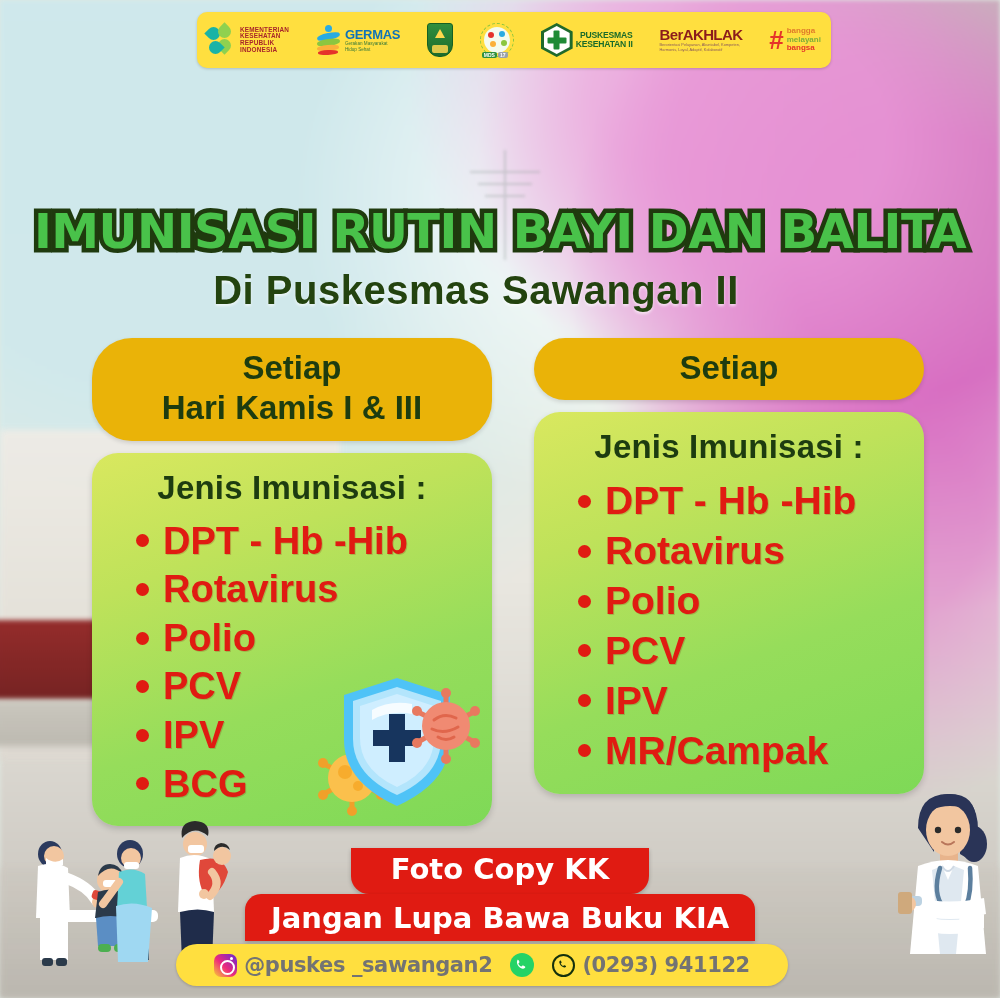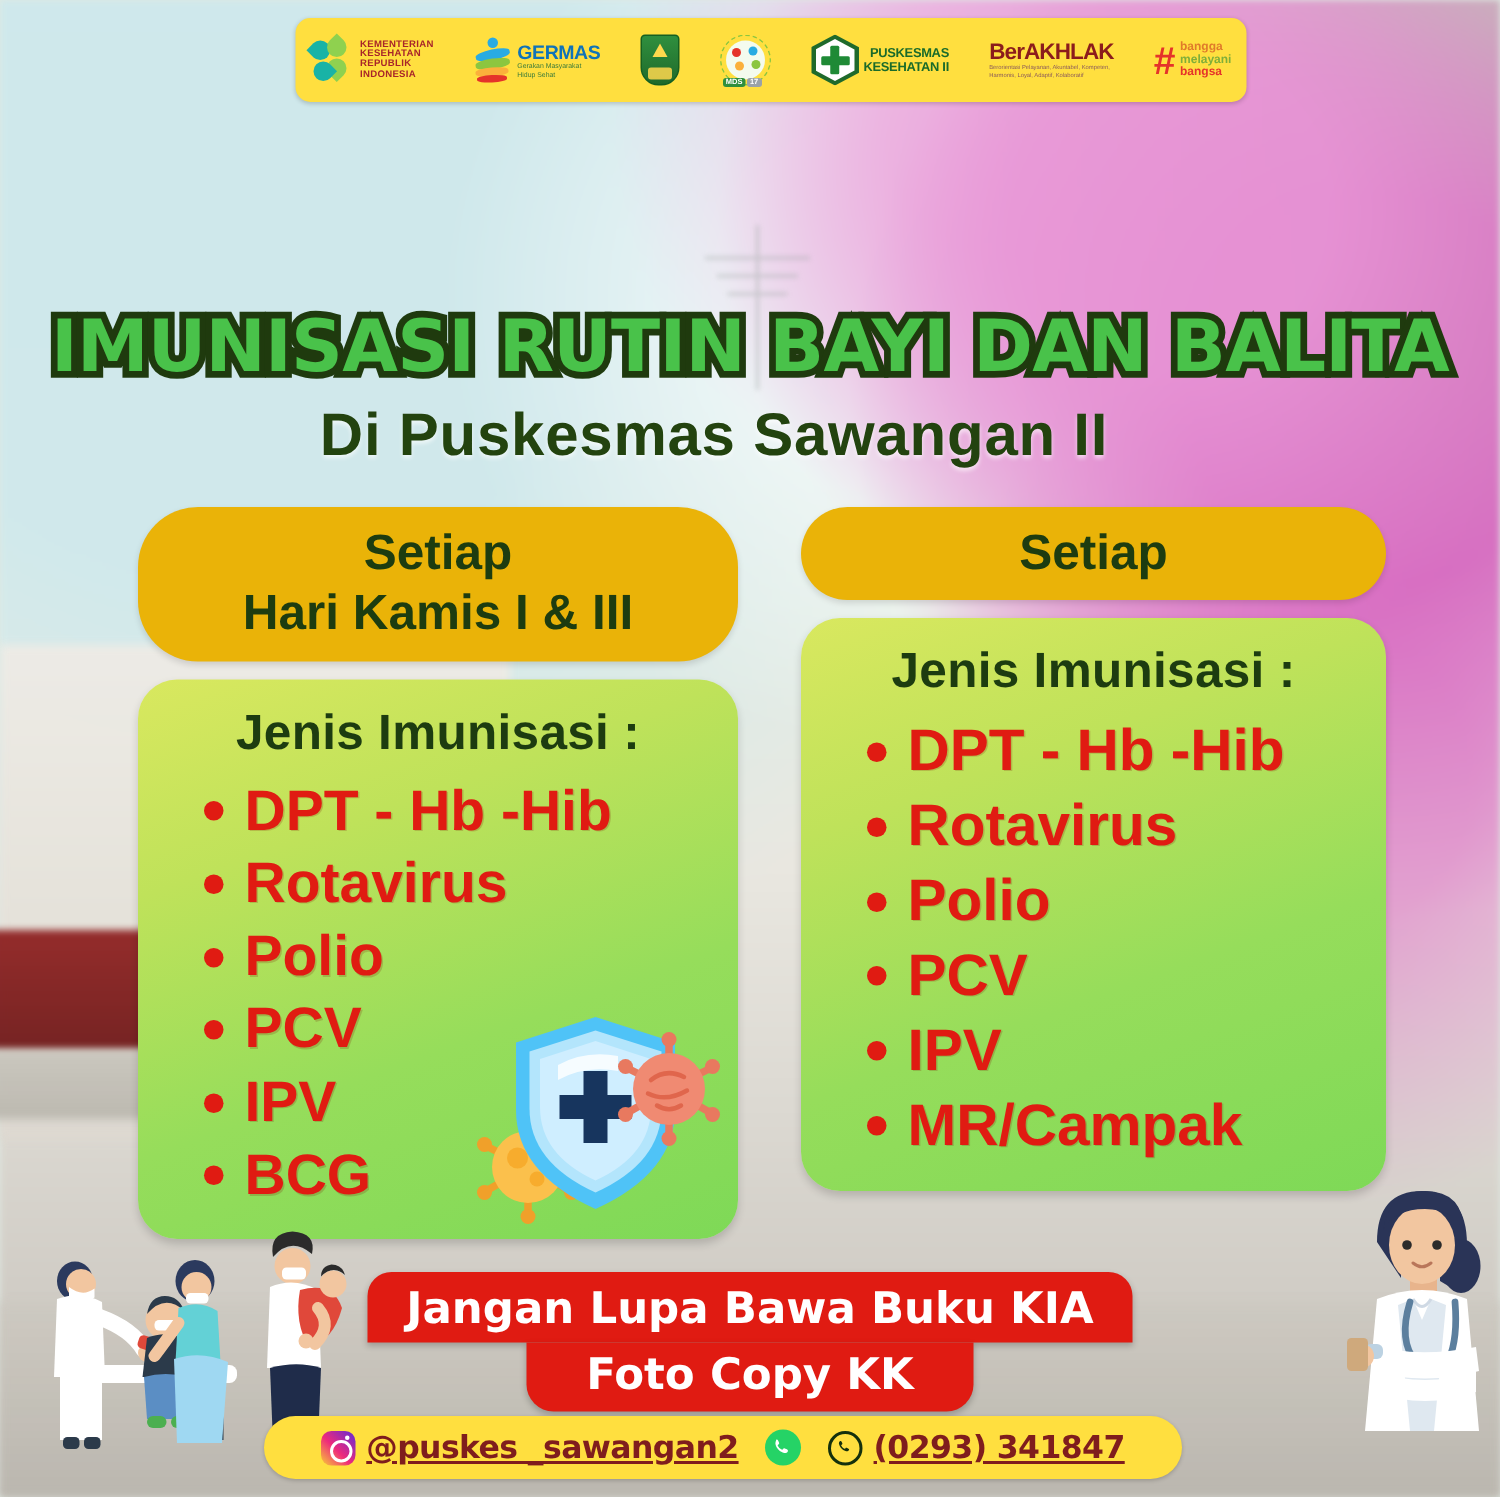--- a/index.html
+++ b/index.html
@@ -249,22 +249,22 @@
   .contact-bar{
     position:absolute; left:176px; top:944px; width:612px; height:42px;
     background:#ffdf3f;
     border-radius:21px;
     display:flex; align-items:center; justify-content:center; gap:18px;
     box-shadow:0 1px 3px rgba(0,0,0,.2);
     z-index:7;
   }
   .contact-item{ display:flex; align-items:center; gap:7px; }
   .contact-item span{
-    font-size:21px; font-weight:bold; color:#7f1d1d;
-    font-family:"DejaVu Sans", sans-serif; letter-spacing:-.4px;text-decoration:underline;
+    font-size:21px; font-weight:bold; color:#737373;
+    font-family:"DejaVu Sans", sans-serif; letter-spacing:-.4px;
   }
   .ig-icon{
     width:23px; height:23px; border-radius:7px;
     background:linear-gradient(45deg,#f9ce34,#ee2a7b 45%,#6228d7);
     position:relative; flex:0 0 auto;
   }
   .ig-icon::before{ content:""; position:absolute; left:6px; top:6px; width:11px; height:11px;
     border:2px solid #fff; border-radius:50%; }
   .ig-icon::after{ content:""; position:absolute; right:4px; top:3.5px; width:3px; height:3px;
     border-radius:50%; background:#fff; }
@@ -585,39 +585,39 @@
 
     <path d="M16 110 q28 10 70 2 l2 16 q-36 10 -72 0 z" fill="#ffffff"></path>
     <path d="M18 128 q34 12 68 0 l0 14 q-34 12 -68 0 z" fill="#ffffff"></path>
     <rect x="12" y="110" width="12" height="10" rx="4" fill="#bcd2e2"></rect>
     <circle cx="10" cy="118" r="8" fill="#f2c6a0"></circle>
 
     <rect x="0" y="106" width="14" height="22" rx="3" fill="#cfa97c"></rect>
   </svg>
 
   <div class="red-banner">
+    <div class="rb-row r2">Foto Copy KK</div>
     <div class="rb-row r1">Jangan Lupa Bawa Buku KIA</div>
-    <div class="rb-row r2">Foto Copy KK</div>
   </div>
 
   <div class="contact-bar">
     <div class="contact-item">
       <span class="ig-icon"></span>
       <span>@puskes _sawangan2</span>
     </div>
     <div class="contact-item">
       <span class="wa-icon">
         <svg viewBox="0 0 24 24" width="24" height="24">
           <path d="M7.5 6.8c.5-.3 1 .1 1.3.7l.6 1.3c.2.4 0 .7-.3 1l-.5.5c-.2.2-.2.4-.1.6.5 1 1.5 2 2.6 2.5.2.1.4.1.6-.1l.5-.5c.3-.3.6-.4 1-.2l1.4.6c.6.3.9.9.6 1.4-.4.8-1.4 1.3-2.4 1.1-2.7-.5-5.3-3.1-5.8-5.8-.2-1.1.2-2.1.5-3.1z" fill="#fff"></path>
         </svg>
       </span>
     </div>
     <div class="contact-item">
       <span class="ph-icon">
         <svg viewBox="0 0 24 24" width="15" height="15">
           <path d="M6.6 4.3c.5-.3 1.1 0 1.4.6l.9 1.8c.2.5 0 .9-.4 1.2l-.7.5c-.2.2-.2.4-.1.7.7 1.5 2 2.8 3.5 3.5.3.1.5.1.7-.1l.5-.7c.3-.4.7-.5 1.2-.3l1.8.9c.6.3.9.9.6 1.4-.5 1-1.8 1.6-3 1.3C9.4 14.4 6 11 5.3 7.3c-.3-1.2.3-2.5 1.3-3z" fill="#14300c"></path>
         </svg>
       </span>
-      <span>(0293) 341847</span>
+      <span>(0293) 941122</span>
     </div>
   </div>
 
 </div>
 
 </body></html>

